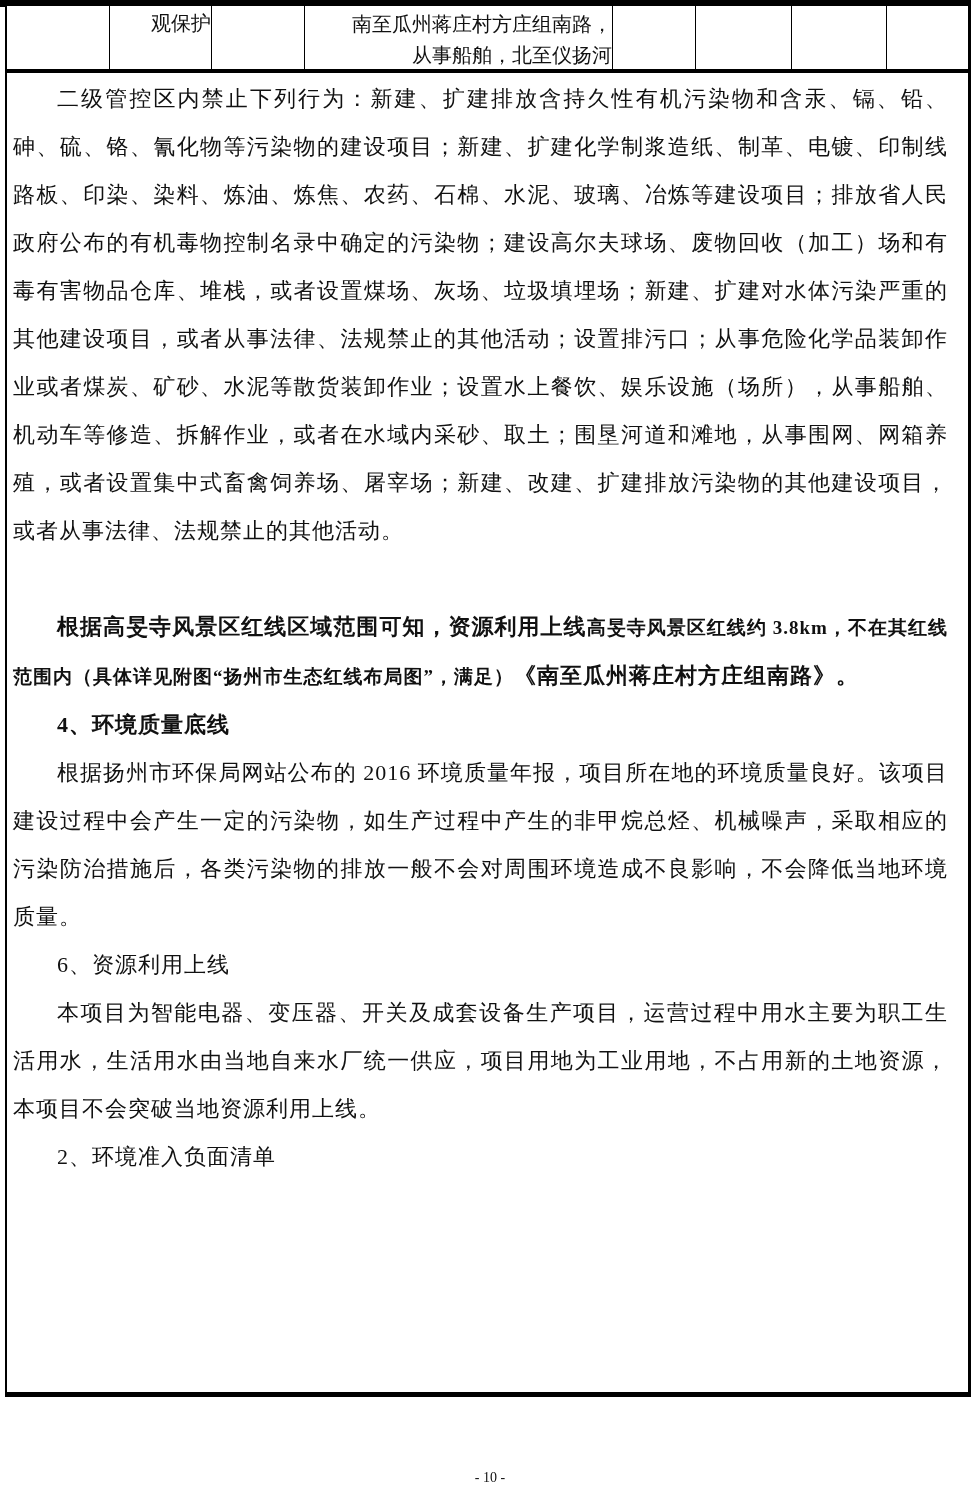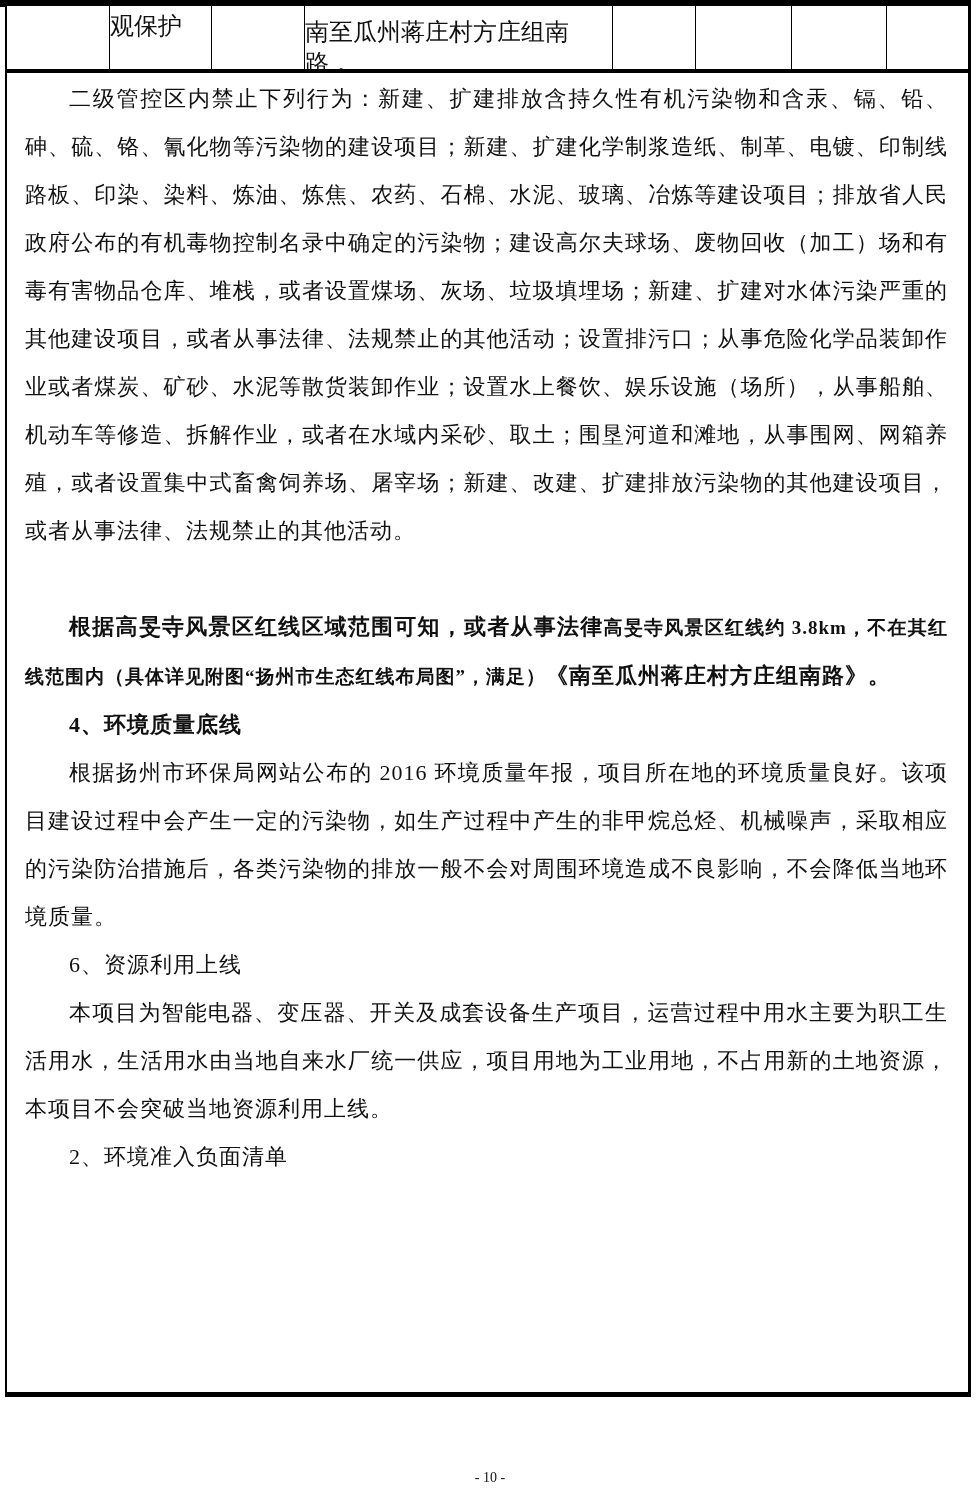--- a/index.html
+++ b/index.html
@@ -15,34 +15,34 @@
   }
   .corner-mark{
     position:absolute;left:0;top:0;width:16px;height:7px;background:#000;
   }
   
   .table-row{
     display:flex;height:67px;border-bottom:4px solid #000;box-sizing:border-box;
   }
   .table-cell{
     box-sizing:border-box;border-right:1px solid #000;
-    font-size:24px;text-align:left;overflow:hidden;
+    font-size:20px;text-align:right;overflow:hidden;
   }
   .table-cell:last-child{border-right:none;}
   .tc1{width:103px;}
   .tc2{width:102px;padding-top:4px;}
   .tc3{width:93px;}
-  .tc4{width:308px;padding-top:11px;line-height:31px;}
+  .tc4{width:308px;padding-top:3px;line-height:31px;}
   .tc5{width:83px;}
   .tc6{width:96px;}
   .tc7{width:95px;}
   .tc8{flex:1;}
   
   .content{
-    padding:2px 20px 0 18px;
+    padding:2px 20px 0 6px;
   }
   .para{
     margin:0;font-size:22px;line-height:48px;text-align:justify;
     text-indent:2em;letter-spacing:1px;
   }
   .gap-above{margin-top:48px;}
   .bold{font-weight:bold;}
   .small-seg{font-size:19px;}
   .page-number{
     position:absolute;left:0;top:1470px;width:100%;text-align:center;
@@ -68,21 +68,21 @@
     <div class="table-cell tc6"></div>
     <div class="table-cell tc7"></div>
     <div class="table-cell tc8"></div>
   </div>
 
   <div class="content">
 
     <p class="para">二级管控区内禁止下列行为：新建、扩建排放含持久性有机污染物和含汞、镉、铅、砷、硫、铬、氰化物等污染物的建设项目；新建、扩建化学制浆造纸、制革、电镀、印制线路板、印染、染料、炼油、炼焦、农药、石棉、水泥、玻璃、冶炼等建设项目；排放省人民政府公布的有机毒物控制名录中确定的污染物；建设高尔夫球场、废物回收（加工）场和有毒有害物品仓库、堆栈，或者设置煤场、灰场、垃圾填埋场；新建、扩建对水体污染严重的其他建设项目，或者从事法律、法规禁止的其他活动；设置排污口；从事危险化学品装卸作业或者煤炭、矿砂、水泥等散货装卸作业；设置水上餐饮、娱乐设施（场所），从事船舶、机动车等修造、拆解作业，或者在水域内采砂、取土；围垦河道和滩地，从事围网、网箱养殖，或者设置集中式畜禽饲养场、屠宰场；新建、改建、扩建排放污染物的其他建设项目，或者从事法律、法规禁止的其他活动。</p>
 
     <p class="para bold gap-above">
-      <span>根据高旻寺风景区红线区域范围可知，或者从事法律</span><span class="small-seg">高旻寺风景区红线约 3.8km，不在其红线范围内（具体详见附图“扬州市生态红线布局图”，满足）</span><span>《南至瓜州蒋庄村方庄组南路》。</span>
+      <span>根据高旻寺风景区红线区域范围可知，资源利用上线</span><span class="small-seg">高旻寺风景区红线约 3.8km，不在其红线范围内（具体详见附图“扬州市生态红线布局图”，满足）</span><span>《南至瓜州蒋庄村方庄组南路》。</span>
     </p>
 
     <p class="para bold">4、环境质量底线</p>
 
     <p class="para">根据扬州市环保局网站公布的 2016 环境质量年报，项目所在地的环境质量良好。该项目建设过程中会产生一定的污染物，如生产过程中产生的非甲烷总烃、机械噪声，采取相应的污染防治措施后，各类污染物的排放一般不会对周围环境造成不良影响，不会降低当地环境质量。</p>
 
     <p class="para">6、资源利用上线</p>
 
     <p class="para">本项目为智能电器、变压器、开关及成套设备生产项目，运营过程中用水主要为职工生活用水，生活用水由当地自来水厂统一供应，项目用地为工业用地，不占用新的土地资源，本项目不会突破当地资源利用上线。</p>
 

